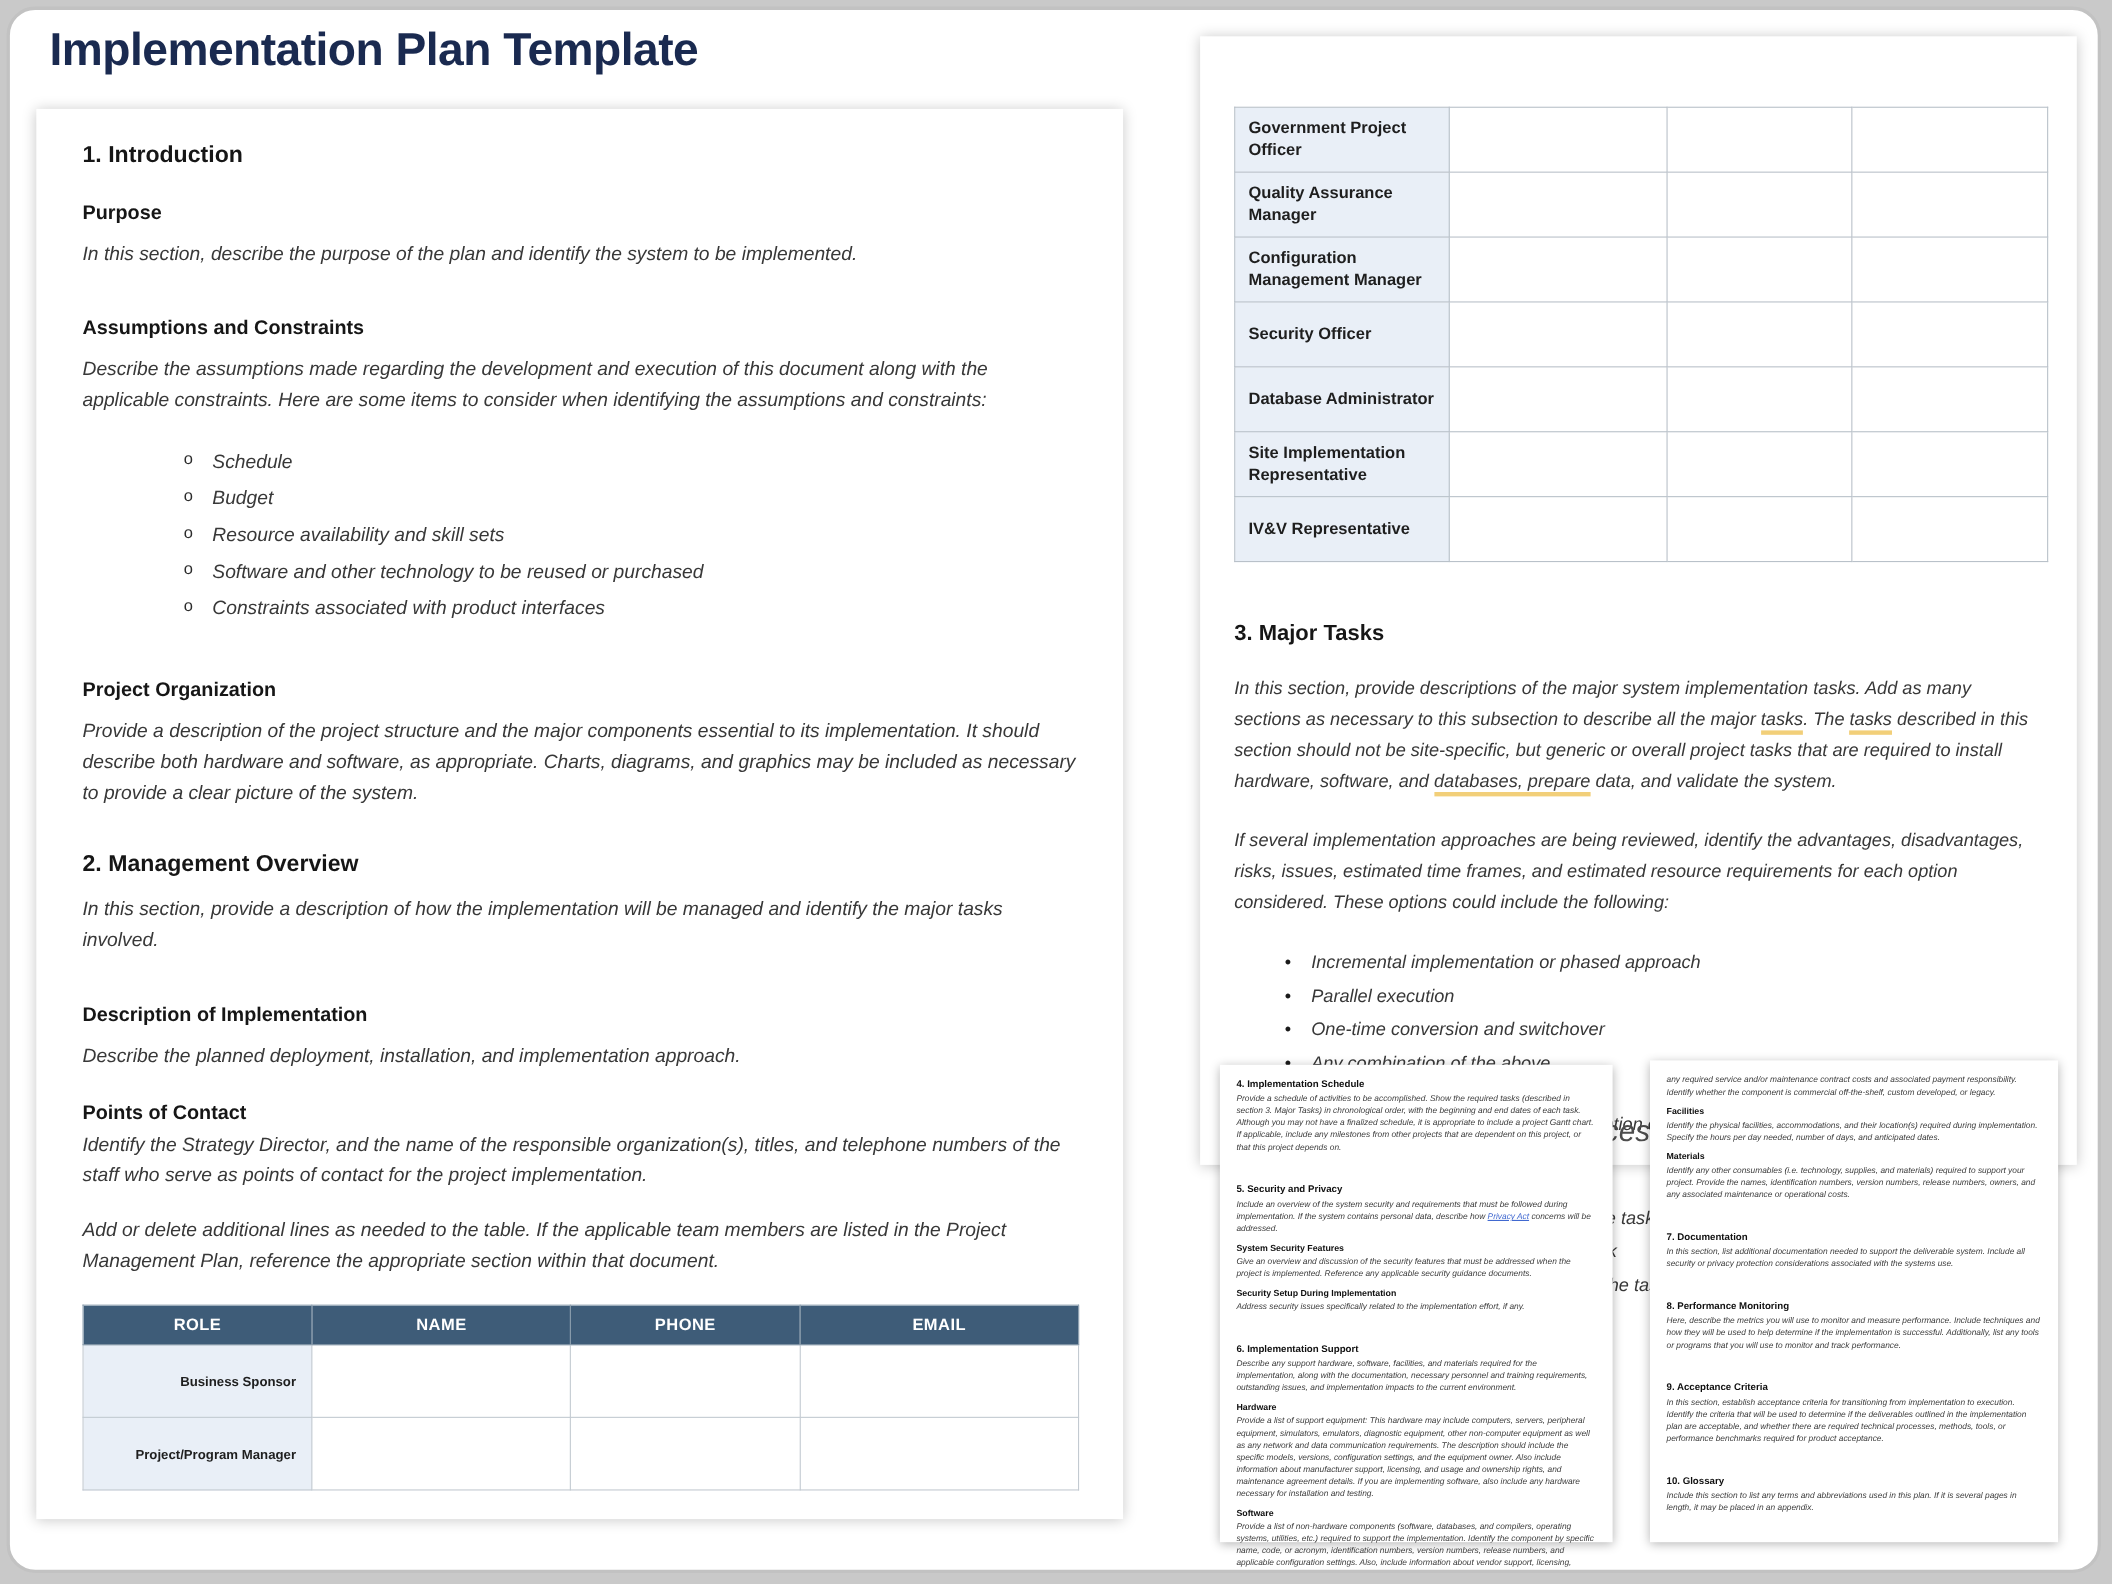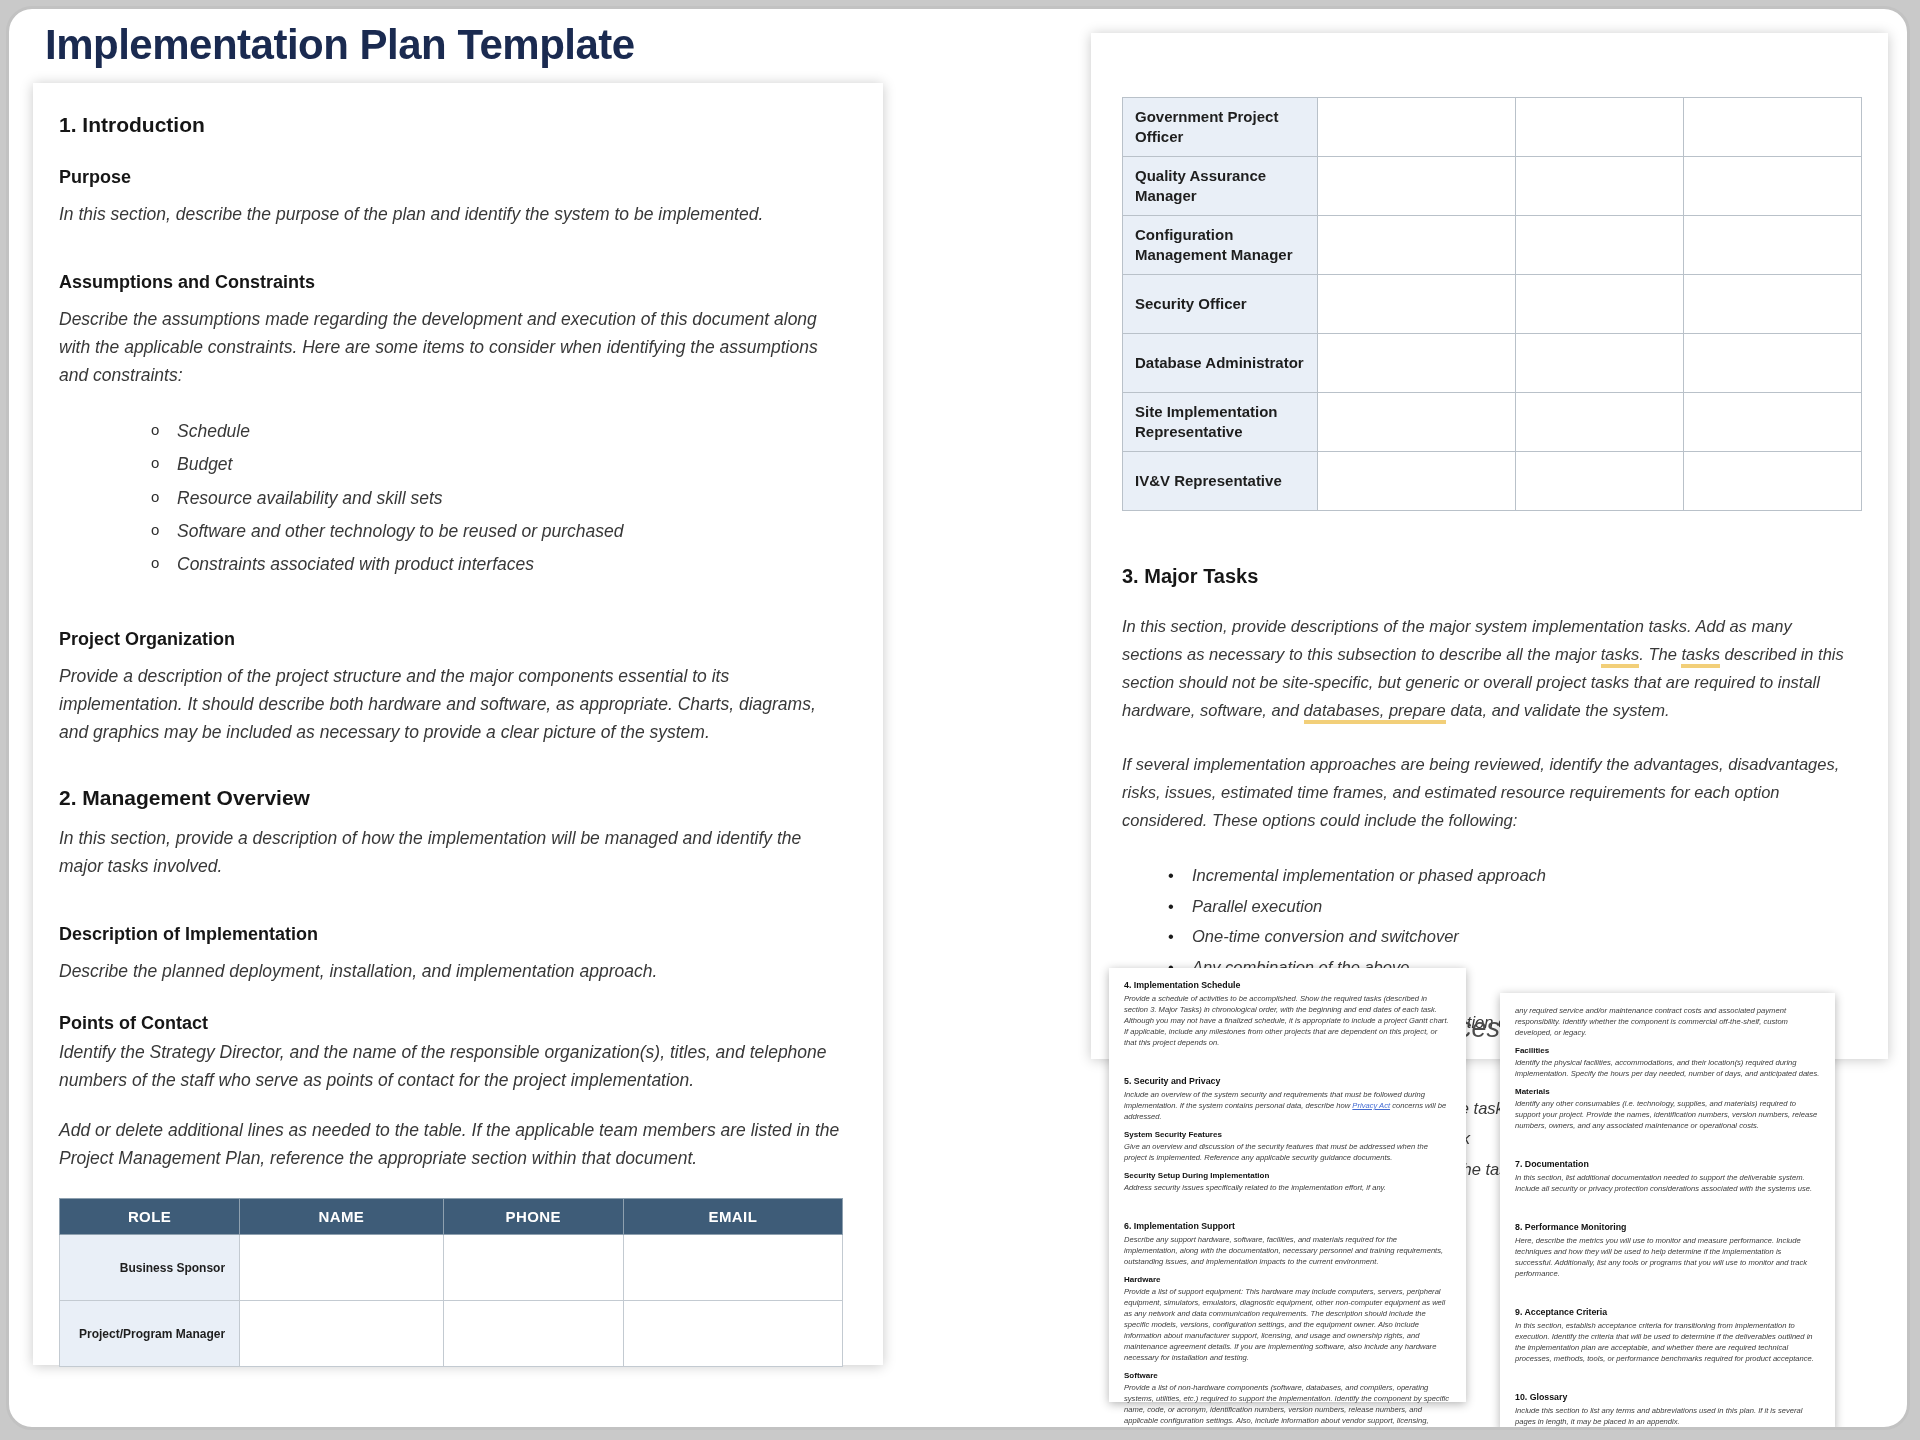--- a/index.html
+++ b/index.html
@@ -1,20 +1,20 @@
 <!DOCTYPE html>
 <html><head>
 <meta charset="utf-8">
 <style>
   html,body{margin:0;padding:0;background:#c9c9c9;}
   .canvas{position:relative;width:1920px;height:1440px;font-family:"Liberation Sans",sans-serif;overflow:hidden;}
   .frame{position:absolute;left:6px;top:6px;width:1898px;height:1418px;background:#ffffff;border:3px solid #c2c2c2;border-radius:26px;overflow:hidden;}
   .doc-title{position:absolute;left:36px;top:12px;font-size:42px;font-weight:bold;color:#1a2a50;letter-spacing:-0.5px;}
   .card{position:absolute;background:#ffffff;box-shadow:0 1px 12px rgba(0,0,0,0.22);}
-  .card-left{left:24px;top:74px;width:850px;height:1282px;padding:30px 40px 0 26px;box-sizing:border-box;}
+  .card-left{left:24px;top:90px;width:988px;height:1282px;padding:30px 40px 0 42px;box-sizing:border-box;}
   .card-right{left:1082px;top:24px;width:797px;height:1026px;padding:64px 44px 0 31px;box-sizing:border-box;}
   h1.sec{font-size:21px;font-weight:bold;color:#161616;margin:0 0 30px 0;}
   h2.sub{font-size:18px;font-weight:bold;color:#161616;margin:0 0 12px 0;}
   .card-left p{font-size:17.5px;font-style:italic;color:#383838;line-height:1.6;margin:0;}
   .mb-lg{margin-bottom:44px !important;}
   .mb-md{margin-bottom:26px !important;}
   ul.o-list{list-style:none;margin:6px 0 48px 0;padding:0 0 0 92px;}
   ul.o-list li{position:relative;font-size:17.5px;font-style:italic;color:#383838;line-height:1.9;padding-left:26px;}
   ul.o-list li::before{content:"o";position:absolute;left:0;top:1px;font-style:normal;font-size:15px;color:#2c2c2c;}
   .gap28{height:28px;}.gap40{height:40px;}.gap22{height:22px;}
@@ -30,21 +30,21 @@
   table.roles td.blank{background:#ffffff;}
   .card-right h1.sec{margin:54px 0 24px 0;font-size:20px;}
   .card-right p{font-size:16.5px;font-style:italic;color:#383838;line-height:1.7;margin:0 0 26px 0;max-width:742px;}
   ul.dot-list{list-style:none;margin:0 0 26px 0;padding:0 0 0 46px;}
   ul.dot-list li{position:relative;font-size:16.5px;font-style:italic;color:#383838;line-height:1.85;padding-left:24px;}
   ul.dot-list li::before{content:"\2022";position:absolute;left:0;top:0;font-style:normal;color:#1a1a1a;}
   .hl-y{border-bottom:4px solid #f2cf79;padding-bottom:1px;}
   .occluded-frag{position:absolute;left:1449px;top:1004px;font-size:27px;font-style:italic;color:#4d4d4d;z-index:1;}
   .thumb{position:absolute;background:#ffffff;box-shadow:0 2px 9px rgba(0,0,0,0.3);box-sizing:border-box;z-index:2;padding:12px 15px;}
   .thumb-1{left:1100px;top:959px;width:357px;height:434px;}
-  .thumb-2{left:1491px;top:984px;width:335px;height:438px;}
+  .thumb-2{left:1491px;top:955px;width:371px;height:438px;}
   .thumb h3{font-size:8.8px;font-weight:bold;color:#101010;margin:0 0 3px 0;}
   .thumb h4{font-size:8px;font-weight:bold;color:#101010;margin:0 0 2px 0;}
   .thumb p{font-size:7.6px;font-style:italic;color:#3c3c3c;line-height:1.45;margin:0 0 8px 0;}
   .thumb .secgap{height:20px;}
   .thumb a.link{color:#4169d0;text-decoration:underline;}
   .footer{position:absolute;left:0;right:0;top:1448px;text-align:center;font-size:23px;font-style:italic;color:#4c4c4c;}
 </style>
 </head>
 <body>
 

